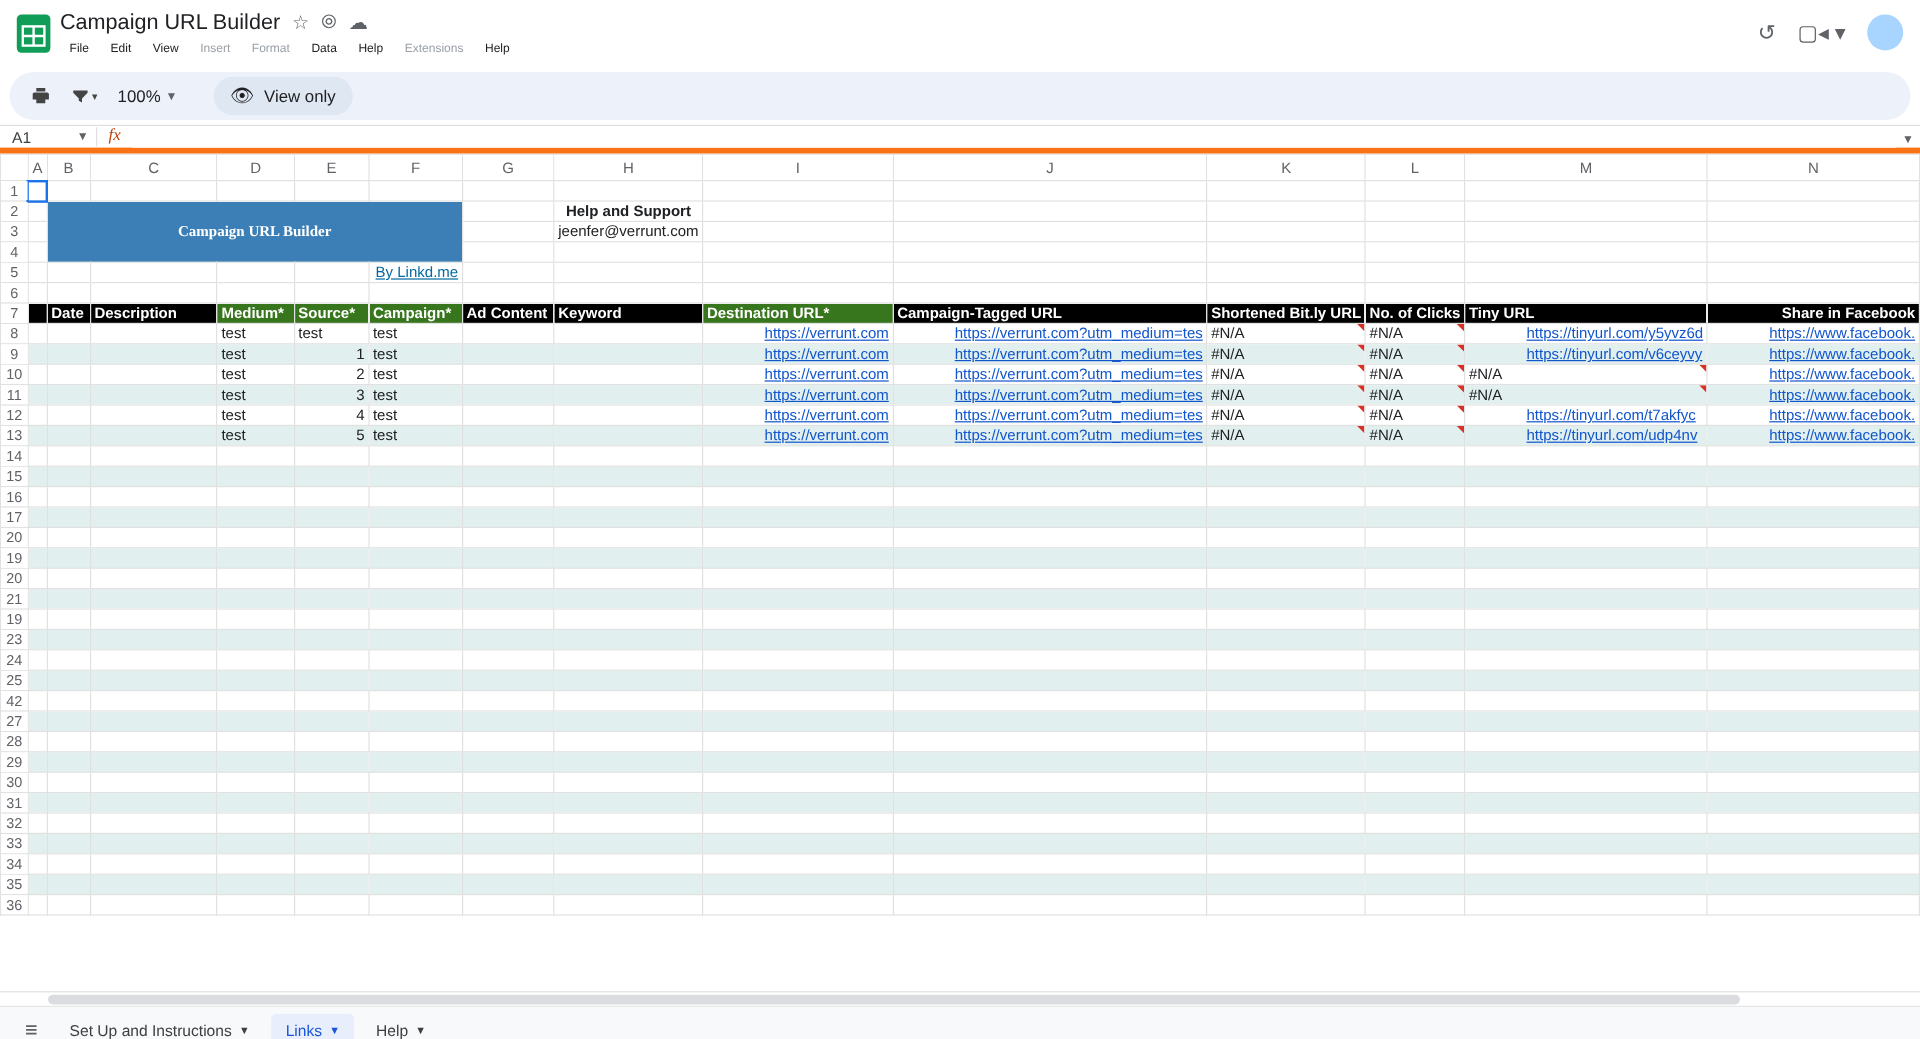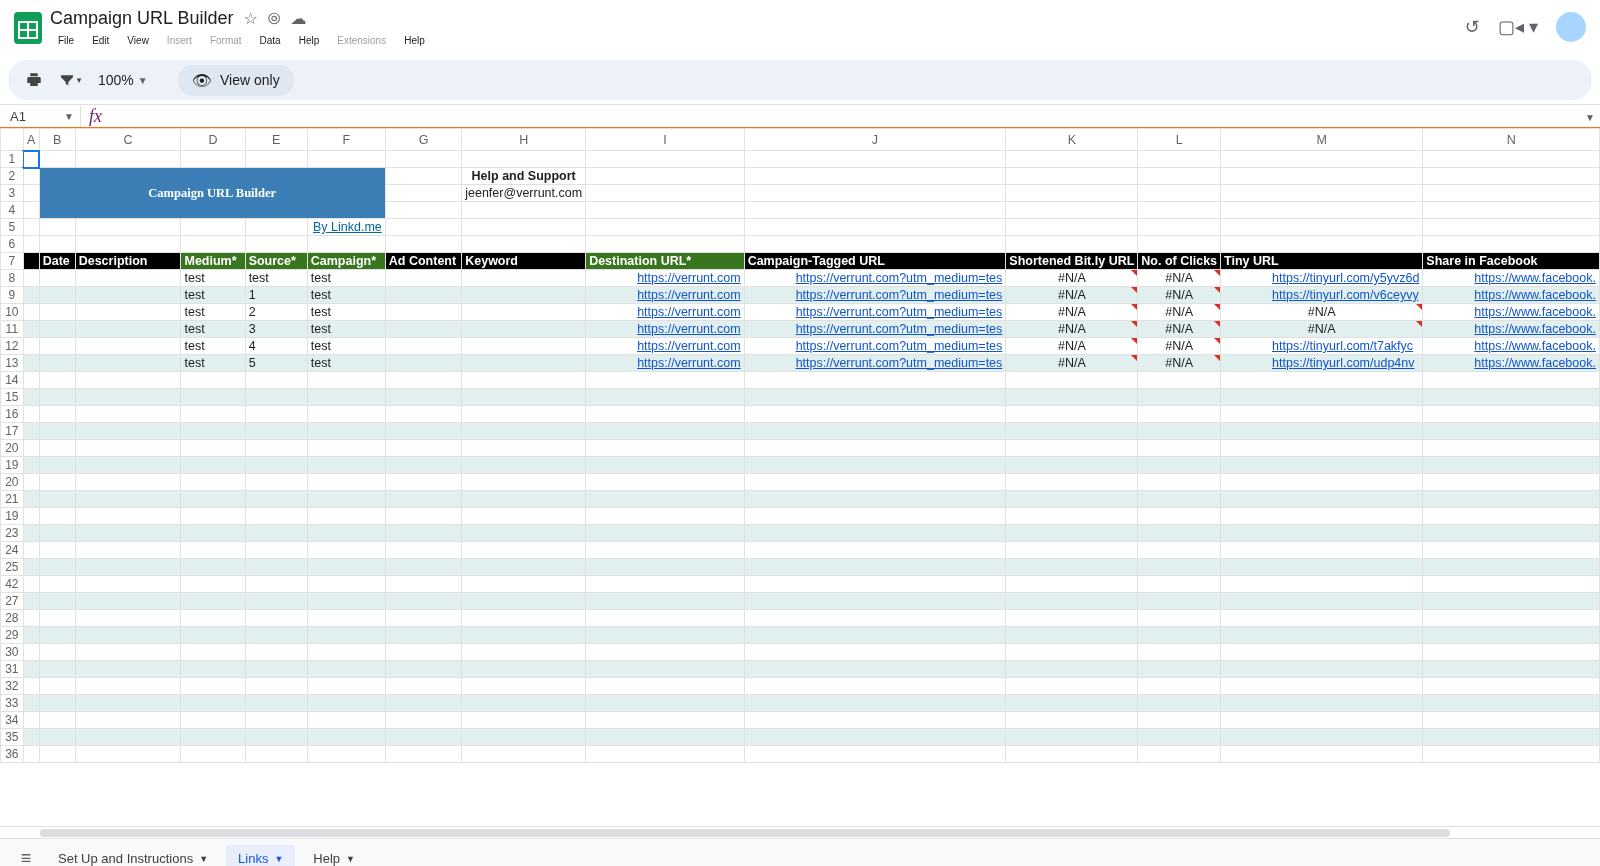--- a/index.html
+++ b/index.html
@@ -24,24 +24,24 @@
 
 .toolbar { margin: 4px 8px; height: 40px; background:#edf2fa; border-radius: 24px; display:flex; align-items:center; padding:0 12px; gap:8px;}
 .tb-btn { width:28px; height:28px; display:flex; align-items:center; justify-content:center; cursor:pointer; color:#444; border-radius:4px;}
 .tb-sep { width:0; }
 .zoom { display:flex; align-items:center; gap:4px; padding:0 6px; font-size:14px;}
 .zoom .caret { font-size:10px; color:#5f6368;}
 .viewonly-pill { display:flex; align-items:center; gap:8px; background:#dfe7f2; border-radius:18px; padding:6px 14px; margin-left:8px; font-size:14px; cursor:pointer;}
 .viewonly-pill .eye { font-size:16px;}
 
 
-.fx-row { display:flex; align-items:center; height:24px; border-top:1px solid #e0e0e0; border-bottom:1px solid #f97316;}
+.fx-row { display:flex; align-items:center; height:24px; border-top:1px solid #e0e0e0; border-bottom:5px solid #f97316;}
 .namebox { width:58px; padding-left:10px; font-size:13px; color:#3c4043; display:flex; align-items:center;}
 .namebox-caret { width:22px; text-align:center; color:#5f6368; font-size:10px; cursor:pointer;}
-.fx-icon { width:30px; text-align:center; font-style:italic; color:#701a75; font-family:serif; font-size:18px; border-left:1px solid #e0e0e0;}
+.fx-icon { width:30px; text-align:center; font-style:italic; color:#c2410c; font-family:serif; font-size:14px; border-left:1px solid #e0e0e0;}
 .fx-input { flex:1; height:100%; border:none; outline:none; padding-left:4px; font-size:13px;}
 .fx-right { width:20px; text-align:center; color:#5f6368;}
 .fx-caret-toggle { font-size:10px;}
 
 
 .grid-wrap { position:relative; height: calc(100% - 56px - 48px - 24px - 40px); overflow:hidden; }
 .grid-scroll { position:absolute; inset:0; overflow:auto;}
 table.sheet { border-collapse:collapse; table-layout:fixed; }
 table.sheet th, table.sheet td { border:1px solid #e1e1e1; font-size:12.5px; height:17px; padding:0 3px; overflow:hidden; white-space:nowrap; text-overflow:clip; vertical-align:middle;}
 table.sheet thead th { background:#fff; color:#5f6368; font-weight:400; text-align:center; position:sticky; top:0; z-index:3; height:22px;}
@@ -53,22 +53,22 @@
 
 
 .banner { background:#3b7fb6; color:#fff; font-family:Georgia, "Times New Roman", serif; font-weight:700; font-size:28px; text-align:center; padding:10px 4px;}
 .byline { color:#0369a1; text-decoration:underline; text-align:right; }
 .support-title{ font-weight:700; text-align:center;}
 .support-email{ text-align:center; font-size:12px;}
 .hdr-black { background:#000; color:#fff; font-weight:700;}
 .hdr-green { background:#38761d; color:#fff; font-weight:700;}
 .band { background:#e1f0ee;}
 .link { color:#1155cc; text-decoration:underline; cursor:pointer;padding-left:48px;}
-.num-right{ }
-.center{text-align:center;}
+.num-right{ text-align:right;}
+.center{text-align:left;}
 .err-flag{position:relative;}
 .err-flag::after{content:""; position:absolute; top:0; right:0; border-top:6px solid #d93025; border-left:6px solid transparent;}
 
 
 .hscroll-strip{height:12px; background:#fff; border-top:1px solid #e0e0e0; position:relative;}
 .hscroll-thumb{position:absolute; left:40px; right:150px; top:2px; height:8px; background:#dadce0; border-radius:4px;}
 
 
 .tabbar { height:40px; display:flex; align-items:center; gap:6px; padding:0 12px; border-top:1px solid #e0e0e0; background:#f8f9fa;}
 .tabbar .all-sheets { width:28px; text-align:center; color:#5f6368; cursor:pointer; font-size:18px;}

